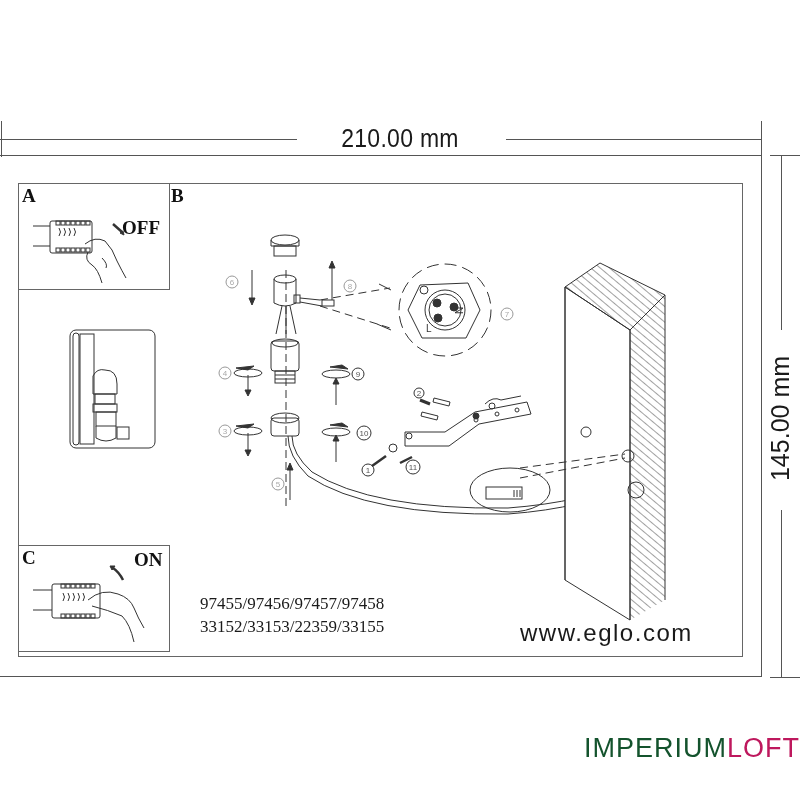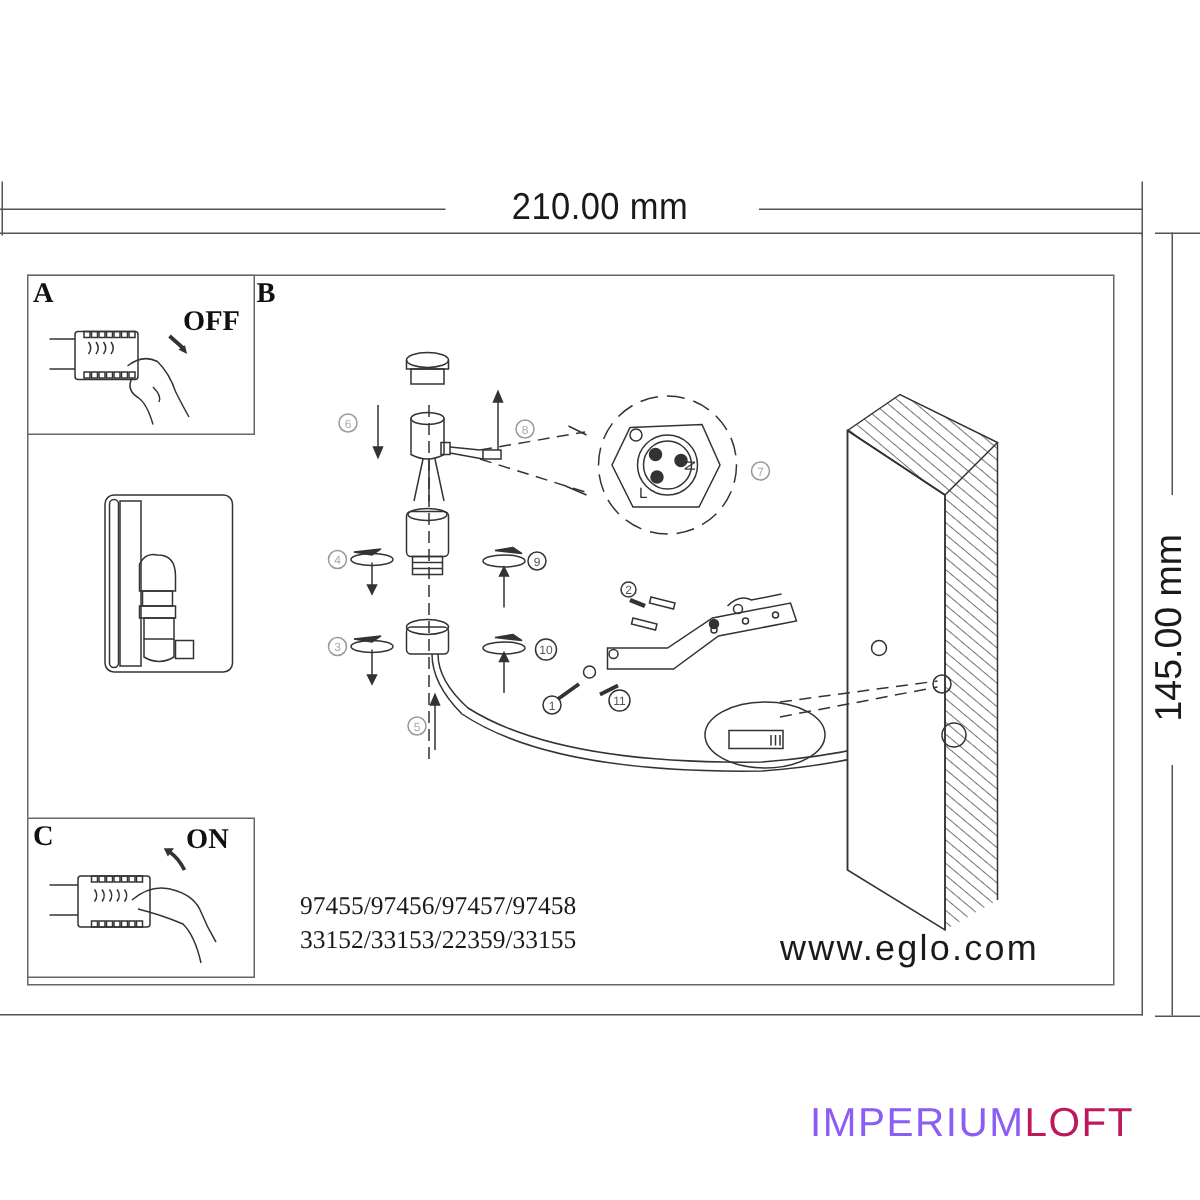--- a/index.html
+++ b/index.html
@@ -14,21 +14,21 @@
   .inner-frame { left:18px; top:183px; width:725px; height:474px; border:1.5px solid #666; box-sizing:border-box; }
   .panel { position:absolute; border:1.5px solid #666; box-sizing:border-box; background:#fff; }
   .panel-letter { position:absolute; font-family:"Liberation Serif", serif; font-size:19px; font-weight:bold; color:#111; }
   .serif-label { position:absolute; font-family:"Liberation Serif", serif; font-size:19px; font-weight:bold; color:#111; }
   .dim-v-line { left:781px; top:155px; width:1px; height:522px; background:#555; }
   .dim-label-v { position:absolute; left:695px; top:404px; width:170px; text-align:center; font-size:25px; color:#1a1a1a; transform:rotate(-90deg); transform-origin:center; }
   .dim-v-gap { position:absolute; left:775px; top:330px; width:14px; height:180px; background:#fff; }
   .models { position:absolute; left:200px; top:592px; font-family:"Liberation Serif", serif; font-size:17px; color:#1a1a1a; line-height:23px;text-align:center; }
   .url { position:absolute; left:520px; top:619px; font-size:24px; color:#1a1a1a; letter-spacing:1.5px; }
   .watermark { position:absolute; left:540px; top:733px; font-size:27px; letter-spacing:1px; font-weight:300; }
-  .wm-a { color:#8b5cf6; }
+  .wm-a { color:#14532d;margin-left:44px; }
   .wm-b { color:#be185d; }
   svg { position:absolute; left:0; top:0; }
 </style>
 </head>
 <body>
 
 <div class="abs dim-h">
   <div class="line-l"></div>
   <div class="line-r"></div>
 </div>
@@ -41,27 +41,27 @@
 <div class="abs dim-v-line"></div>
 <div class="tick" style="left:770px; top:155px; width:30px; height:1px;"></div>
 <div class="tick" style="left:770px; top:677px; width:30px; height:1px;"></div>
 <div class="dim-v-gap"></div>
 <div class="dim-label-v">145.00 mm</div>
 
 <div class="abs inner-frame"></div>
 
 <div class="panel" style="left:18px; top:183px; width:152px; height:107px;"></div>
 <div class="panel-letter" style="left:22px; top:185px;">A</div>
-<div class="serif-label" style="left:122px; top:204px;">OFF</div>
+<div class="serif-label" style="left:122px; top:217px;">OFF</div>
 
 <div class="panel-letter" style="left:171px; top:185px;">B</div>
 
 <div class="panel" style="left:18px; top:545px; width:152px; height:107px;"></div>
 <div class="panel-letter" style="left:22px; top:547px;">C</div>
-<div class="serif-label" style="left:124px; top:549px;">ON</div>
+<div class="serif-label" style="left:134px; top:549px;">ON</div>
 
 <div class="models">
   <div>97455/97456/97457/97458</div>
   <div>33152/33153/22359/33155</div>
 </div>
 <div class="url">www.eglo.com</div>
 
 <div class="watermark"><span class="wm-a">IMPERIUM</span><span class="wm-b">LOFT</span></div>
 
 <svg width="800" height="800" viewBox="0 0 800 800">

